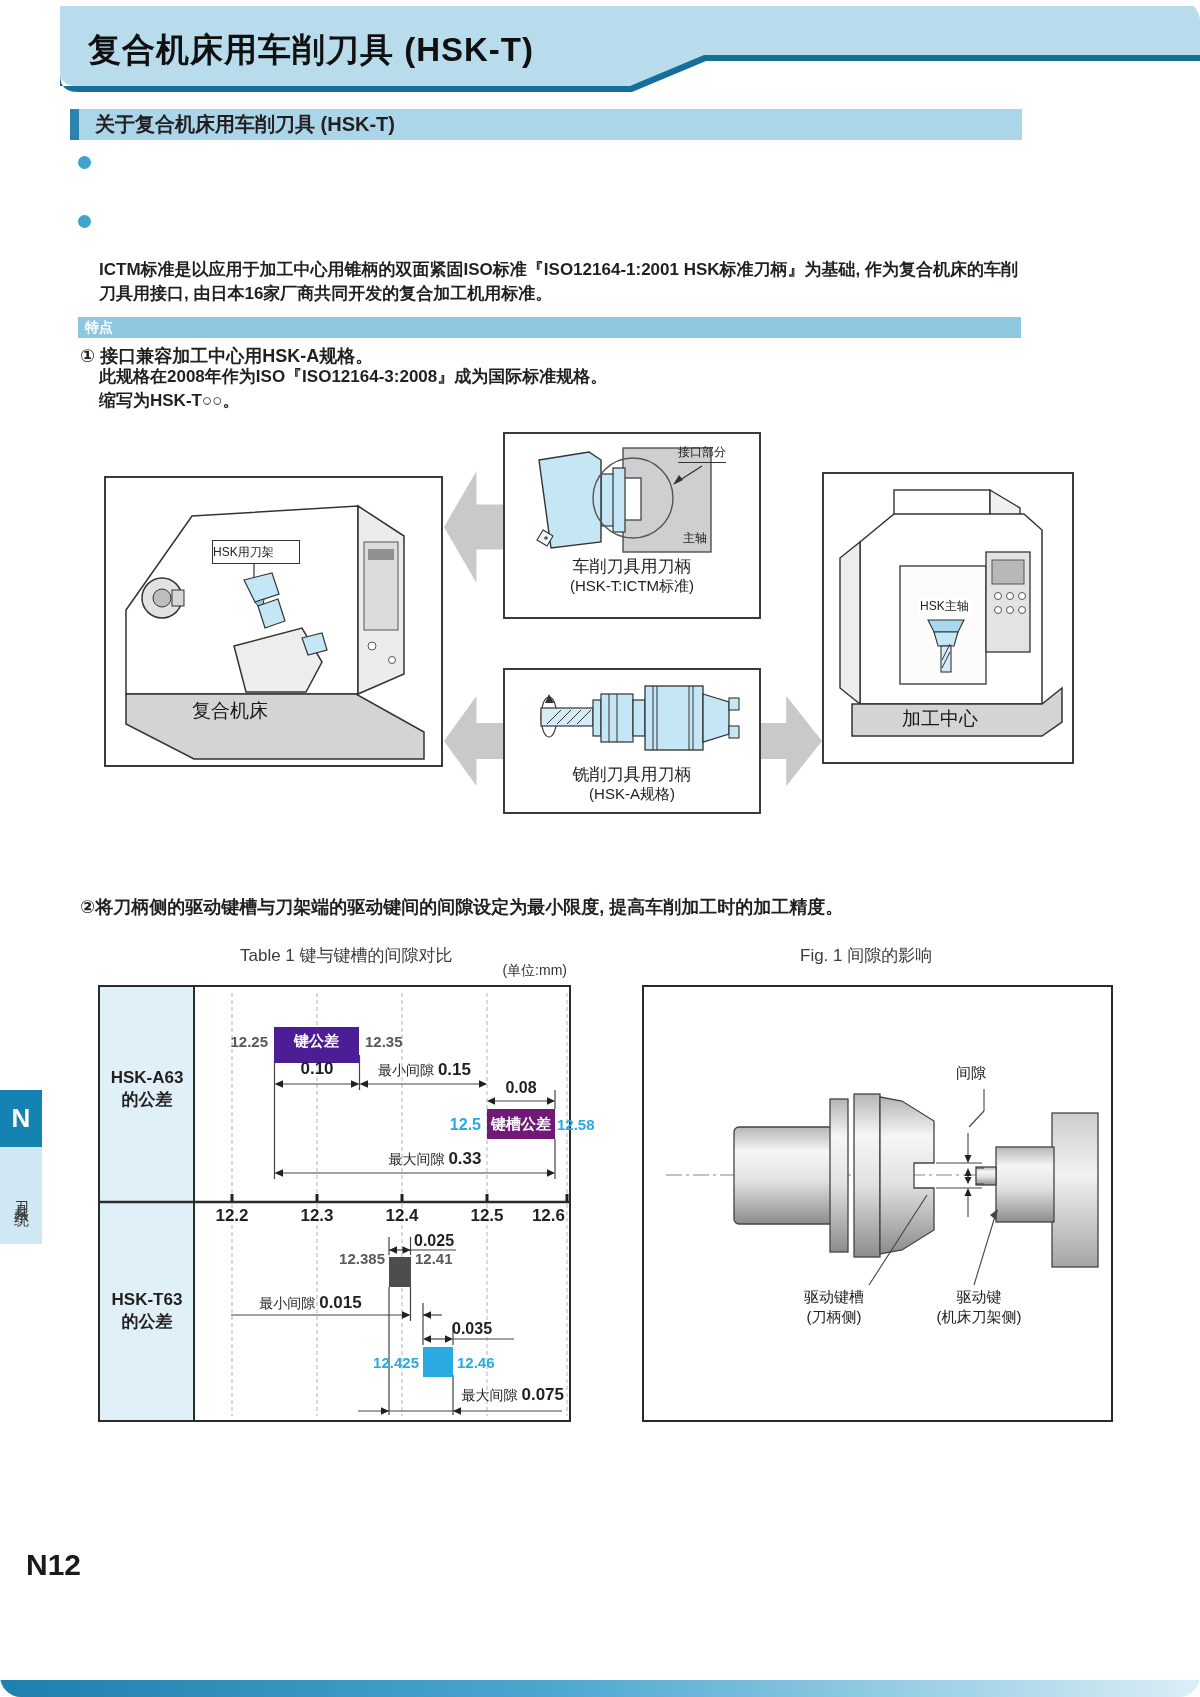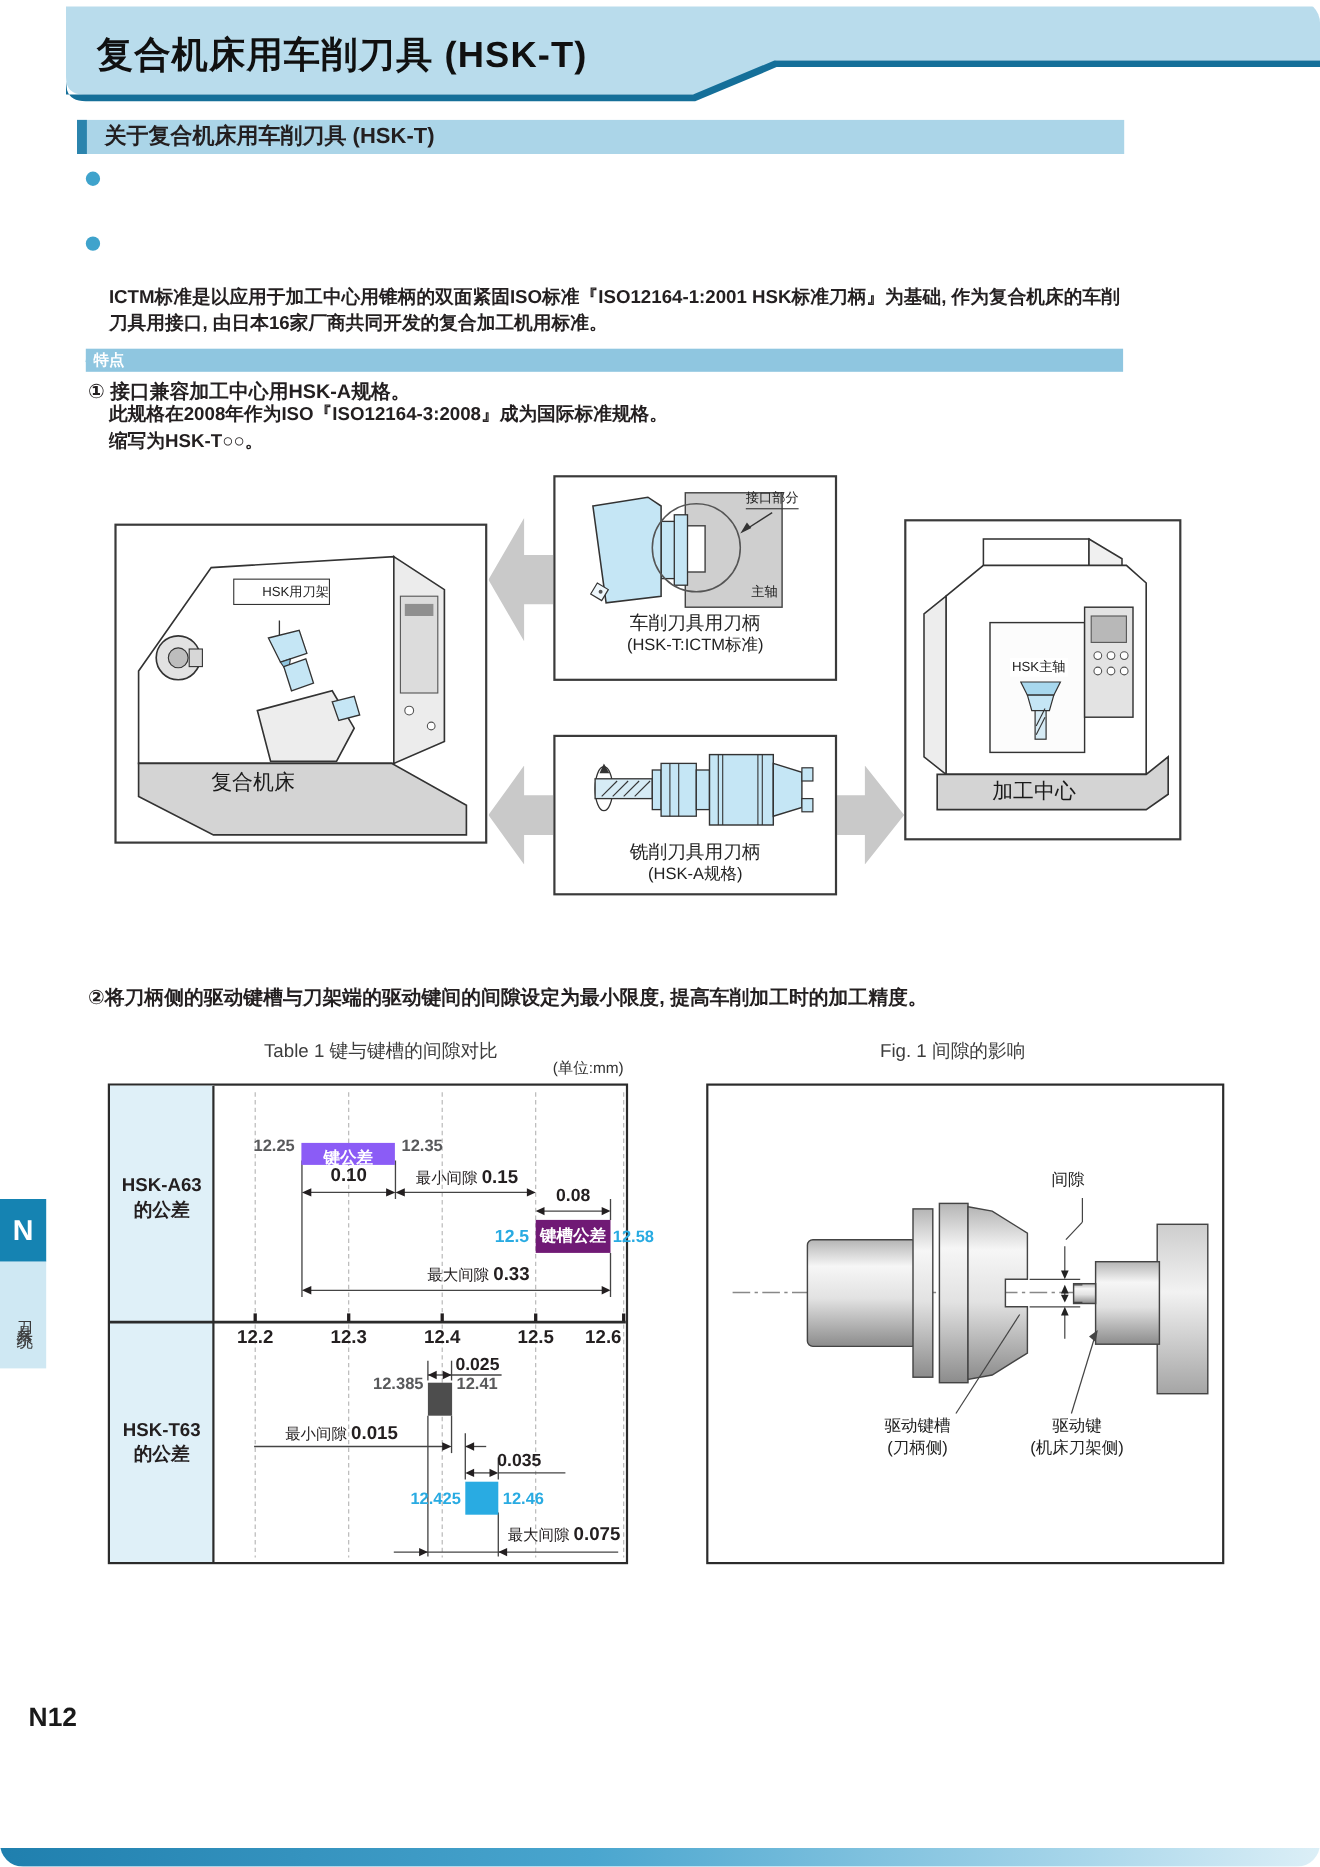--- a/index.html
+++ b/index.html
@@ -29,21 +29,21 @@
   .valg{font-size:15px;font-weight:bold;color:#58595b;}
   .valc{font-size:15px;font-weight:bold;color:#29abe2;}
   .dimv{font-size:17px;font-weight:bold;color:#231f20;}
   .dimp{font-size:14px;font-weight:normal;color:#231f20;}
   .tolbox{color:#fff;font-size:15px;font-weight:bold;text-align:center;}
   .tick{font-size:17px;font-weight:bold;color:#231f20;text-align:center;}
   .figlab{font-size:15px;color:#222;text-align:center;line-height:19px;}
   .sideN{background:#1583b2;color:#fff;font-size:26px;font-weight:bold;text-align:center;}
   .sideL{background:#cfe8f3;color:#3a3a3a;font-size:15px;writing-mode:vertical-rl;letter-spacing:3px;
          display:flex;align-items:center;justify-content:center;}
-  .pagenum{font-size:24px;font-weight:bold;color:#1a1a1a;}
+  .pagenum{font-size:30px;font-weight:bold;color:#1a1a1a;}
   .botbar{background:linear-gradient(90deg,#1f7fae 0%,#4aa6cf 45%,#a8d6ea 82%,#dcEFf7 100%);}
 </style>
 </head>
 <body>
 
 <div class="page">
 
   <svg class="abs" style="left:0;top:0" width="1200" height="100">
     <path d="M60,6 H1200 V55 H706 L632,86 H76 Q60,86 60,70 V6 Z" fill="#b9dcec"></path>
     <path d="M60,86 H630 L704,55 H1200 V61 H706 L632,92 H78 Q64,92 61,82 L60,74 Z" fill="#156f99"></path>
@@ -83,21 +83,21 @@
       <circle cx="56" cy="120" r="9" fill="#bdbdbd" stroke="#333"></circle>
       <rect x="66" y="112" width="12" height="16" fill="#d7d7d7" stroke="#333"></rect>
       <line x1="148" y1="86" x2="148" y2="102" stroke="#333" stroke-width="1.2"></line>
       <path d="M138,102 L166,95 L173,116 L149,124 Z" fill="#c5e6f5" stroke="#333" stroke-width="1.2"></path>
       <path d="M149,124 L158,121 L156,134 Z" fill="#8fc6e0" stroke="#333"></path>
       <path d="M128,168 L196,150 L216,184 L200,214 L140,214 Z" fill="#ededed" stroke="#333" stroke-width="1.5"></path>
       <path d="M152,128 L172,121 L179,143 L159,150 Z" fill="#c5e6f5" stroke="#333" stroke-width="1.2"></path>
       <path d="M196,160 L216,155 L221,172 L202,177 Z" fill="#c5e6f5" stroke="#333" stroke-width="1.2"></path>
       <path d="M20,216 L250,216 L318,254 L318,281 L88,281 L20,246 Z" fill="#d4d4d4" stroke="#333" stroke-width="1.5"></path>
     </svg>
-    <div class="abs small-lab" style="left:106px;top:48px;width:86px;height:22px;line-height:22px;text-align:right;background:#fff;border:1.3px solid #333">HSK用刀架</div>
+    <div class="abs small-lab" style="left:106px;top:62px;width:86px;height:22px;line-height:22px;text-align:left;background:#fff;border:1.3px solid #333">HSK用刀架</div>
     <div class="abs" style="left:86px;top:220px;font-size:19px;color:#1a1a1a">复合机床</div>
   </div>
 
   <div class="abs blockarrow arrow-left" style="left:444px;top:471px;width:59px;height:112px"></div>
   <div class="abs blockarrow arrow-left" style="left:444px;top:696px;width:59px;height:90px"></div>
   <div class="abs blockarrow arrow-right" style="left:757px;top:696px;width:65px;height:90px"></div>
 
   <div class="abs dbox" style="left:503px;top:668px;width:254px;height:142px">
     <svg class="abs" style="left:0;top:0" width="250" height="138">
       <ellipse cx="44" cy="47" rx="8" ry="20" fill="none" stroke="#333" stroke-width="1.2"></ellipse>
@@ -251,21 +251,21 @@
 
     <div class="abs rowname" style="left:0;top:80px">
       <div>HSK-A63</div>
       <div>的公差</div>
     </div>
     <div class="abs rowname" style="left:0;top:302px">
       <div>HSK-T63</div>
       <div>的公差</div>
     </div>
 
-    <div class="abs tolbox" style="left:174px;top:52px;width:85px;height:20px;line-height:28px;background:#8b5cf6">键公差</div>
+    <div class="abs tolbox" style="left:174px;top:40px;width:85px;height:36px;line-height:28px;background:#4c1d95">键公差</div>
     <div class="abs valg" style="left:100px;top:46px;width:68px;text-align:right">12.25</div>
     <div class="abs valg" style="left:265px;top:46px">12.35</div>
     <div class="abs dimv" style="left:182px;top:72px;width:70px;text-align:center">0.10</div>
     <div class="abs" style="left:262px;top:73px;width:125px;text-align:center">
       <span class="dimp">最小间隙 </span><span class="dimv">0.15</span>
     </div>
     <div class="abs dimv" style="left:386px;top:92px;width:70px;text-align:center;font-size:16px">0.08</div>
     <div class="abs tolbox" style="left:387px;top:122px;width:68px;height:30px;line-height:30px;background:#701a75">键槽公差</div>
     <div class="abs valc" style="left:320px;top:129px;width:61px;text-align:right;font-size:16px">12.5</div>
     <div class="abs valc" style="left:457px;top:129px;font-size:15px">12.58</div>

